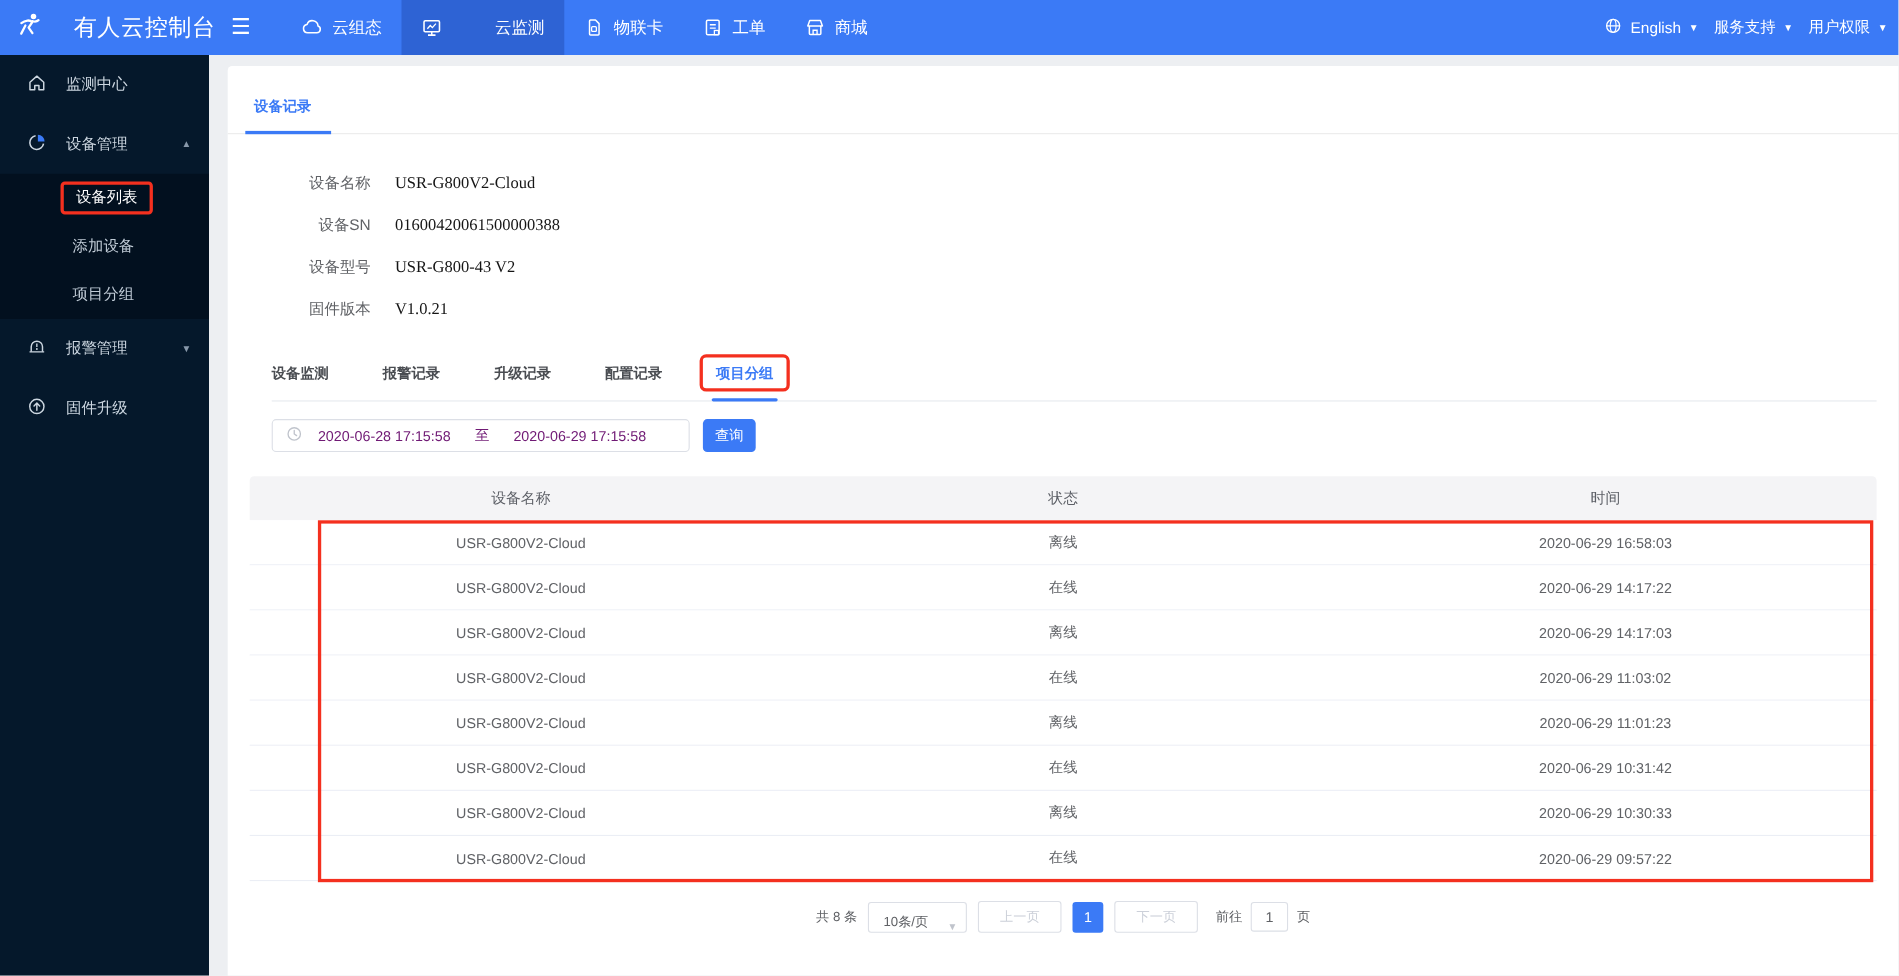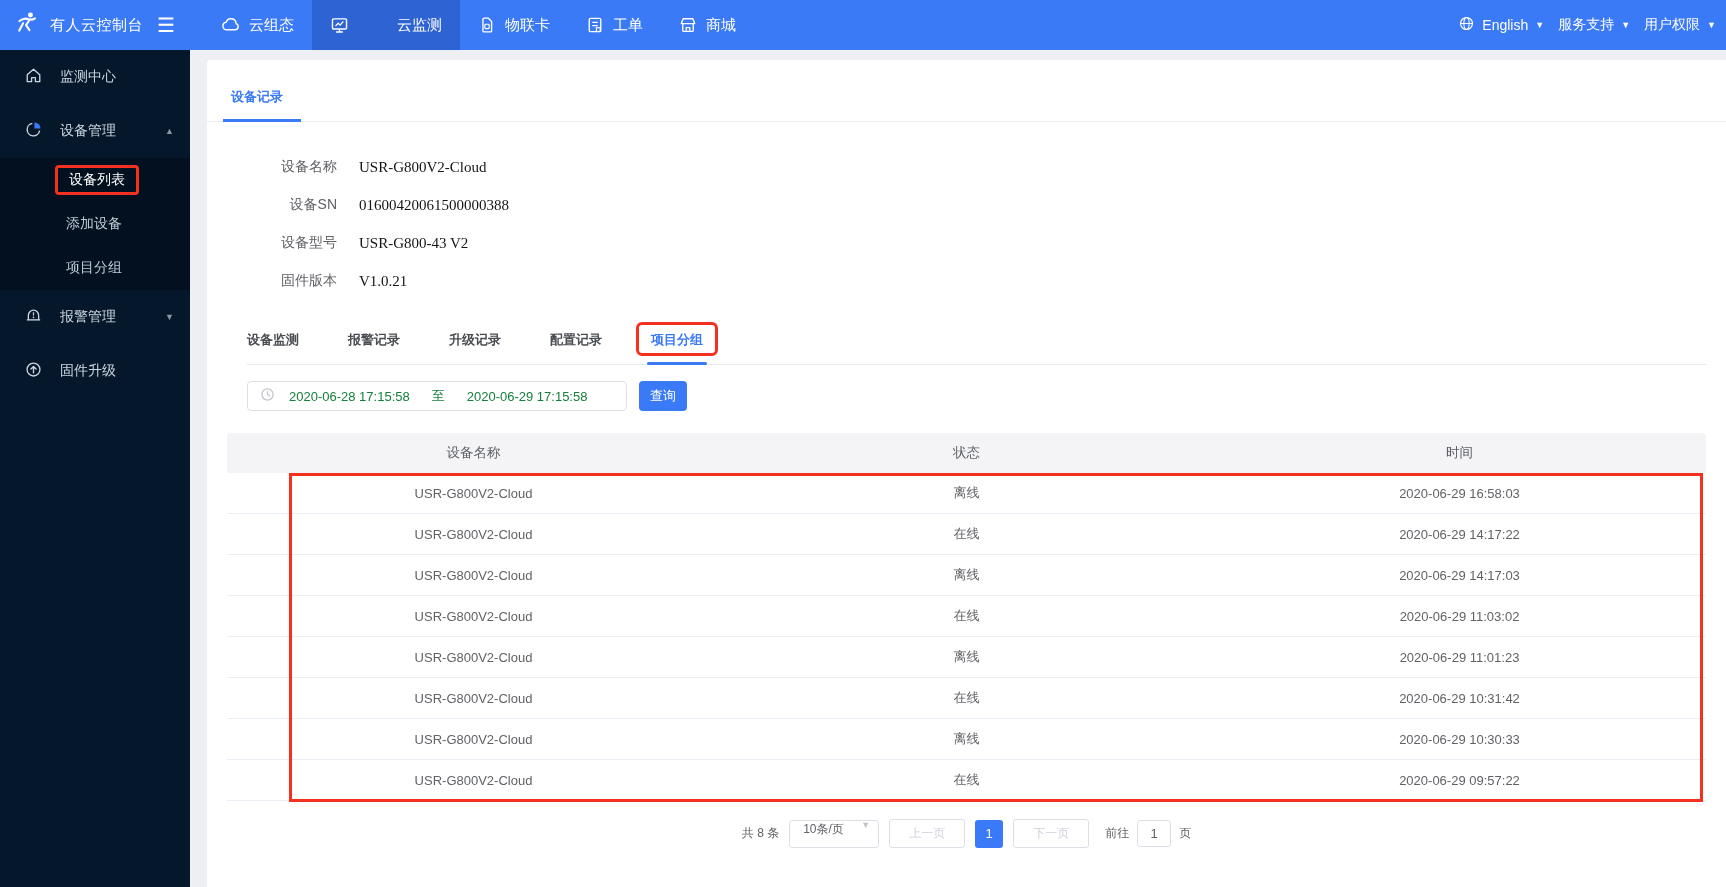--- a/index.html
+++ b/index.html
@@ -2,21 +2,21 @@
 <html><head>
 <meta charset="utf-8">
 <style>
   * { margin:0; padding:0; box-sizing:border-box; }
   html,body { width:1726px; height:887px; overflow:hidden; font-family:"Liberation Sans",sans-serif; background:#edeff2; }
   .stage { position:relative; width:1726px; height:887px; }
 
   
   .topbar { position:absolute; top:0; left:0; right:0; height:50px; background:#3b7af6; display:flex; align-items:center; color:#fff; z-index:20; }
   .brand { display:flex; align-items:center; gap:10px; padding:0 14px 0 14px; height:100%; }
-  .brand-title { font-size:15px; letter-spacing:.5px; }
+  .brand-title { font-size:21px; letter-spacing:.5px;margin-left:17px; }
   .hamburger { font-size:20px; margin-left:4px; cursor:pointer; line-height:1; }
   .topnav { display:flex; height:100%; margin-left:14px; }
   .nav-item { display:flex; align-items:center; gap:9px; padding:0 18px; font-size:15px; cursor:pointer; height:100%; }
   .nav-item.active { background:#2e63d4;gap:48px; }
   .nav-item svg { display:block; }
   .topbar-right { margin-left:auto; display:flex; align-items:center; gap:14px; padding-right:10px; font-size:14px; }
   .tr-item { display:flex; align-items:center; gap:7px; cursor:pointer; white-space:nowrap; }
   .caret-down { font-size:9px; line-height:1; }
 
   
@@ -42,34 +42,34 @@
   .info-label { width:130px; text-align:right; color:#606266; font-size:14px; }
   .info-value { margin-left:22px; font-family:"Liberation Serif",serif; font-size:15px; color:#151515; }
 
   .tabs { display:flex; margin:38px 20px 0 40px; border-bottom:1px solid #e6e9ee; }
   .tab { position:relative; margin-right:49px; padding-bottom:14px; font-size:13px; font-weight:bold; color:#4a4d52; cursor:pointer; line-height:20px; }
   .tab.active { color:#3b7af6; }
   .tab.active::after { content:""; position:absolute; left:-4px; right:-4px; bottom:-1px; height:3px; background:#3b7af6; border-radius:2px; }
   .tab-ring { position:absolute; left:-15px; right:-15px; top:-8px; bottom:8px; border:3px solid #f4301f; border-radius:6px; pointer-events:none; }
 
   .filter-row { display:flex; align-items:center; margin:16px 0 0 40px; }
-  .date-range { width:380px; height:30px; border:1px solid #dcdfe6; border-radius:4px; background:#fff; display:flex; align-items:center; padding:0 12px; font-size:13px; color:#15803d; cursor:text; }
+  .date-range { width:380px; height:30px; border:1px solid #dcdfe6; border-radius:4px; background:#fff; display:flex; align-items:center; padding:0 12px; font-size:13px; color:#701a75; cursor:text; }
   .date-range svg { margin-right:14px; flex:none; }
   .date-sep { margin:0 22px; }
   .search-btn { margin-left:12px; width:48px; height:30px; background:#3b7af6; border:none; border-radius:4px; color:#fff; font-size:13px; cursor:pointer; font-family:inherit; }
 
   .table-wrap { position:relative; margin:22px 20px 0 20px; }
   .thead { display:flex; align-items:center; height:40px; background:#f4f4f6; border-radius:4px 4px 0 0; }
   .th { flex:1; text-align:center; font-size:13.5px; color:#5c5f66; }
   .trow { display:flex; align-items:center; height:41px; border-bottom:1px solid #ebeef5; background:#fff; }
   .td { flex:1; text-align:center; font-size:13px; color:#606266; }
   .rows-annotation { position:absolute; top:40px; left:62px; right:3px; height:329px; border:3px solid #f4301f; pointer-events:none; z-index:5; }
 
   .pagination { margin-top:18px; display:flex; align-items:center; justify-content:center; gap:10px; font-size:12px; color:#606266; }
-  .page-size { width:90px; height:28px; border:1px solid #dcdfe6; border-radius:3px; background:#fff; display:flex; align-items:flex-start; justify-content:space-between; padding:0 8px 0 13px; cursor:pointer; }
+  .page-size { width:90px; height:28px; border:1px solid #dcdfe6; border-radius:3px; background:#fff; display:flex; align-items:flex-end; justify-content:space-between; padding:0 8px 0 13px; cursor:pointer; }
   .page-size .caret-down { color:#c0c4cc; }
   .pg-btn { min-width:76px; height:29px; border:1px solid #dcdfe6; border-radius:3px; background:#fff; color:#ccd0d9; font-size:12px; cursor:not-allowed; font-family:inherit; }
   .pg-current { width:28px; height:28px; border-radius:3px; background:#3b7af6; color:#fff; display:flex; align-items:center; justify-content:center; font-size:13px; cursor:pointer; }
   .goto-input { width:34px; height:27px; border:1px solid #dcdfe6; border-radius:3px; text-align:center; font-size:13px; color:#606266; font-family:inherit; }
   .goto-group { display:flex; align-items:center; gap:8px; margin-left:6px; }
 </style>
 </head>
 <body>
 
 <div class="stage">

